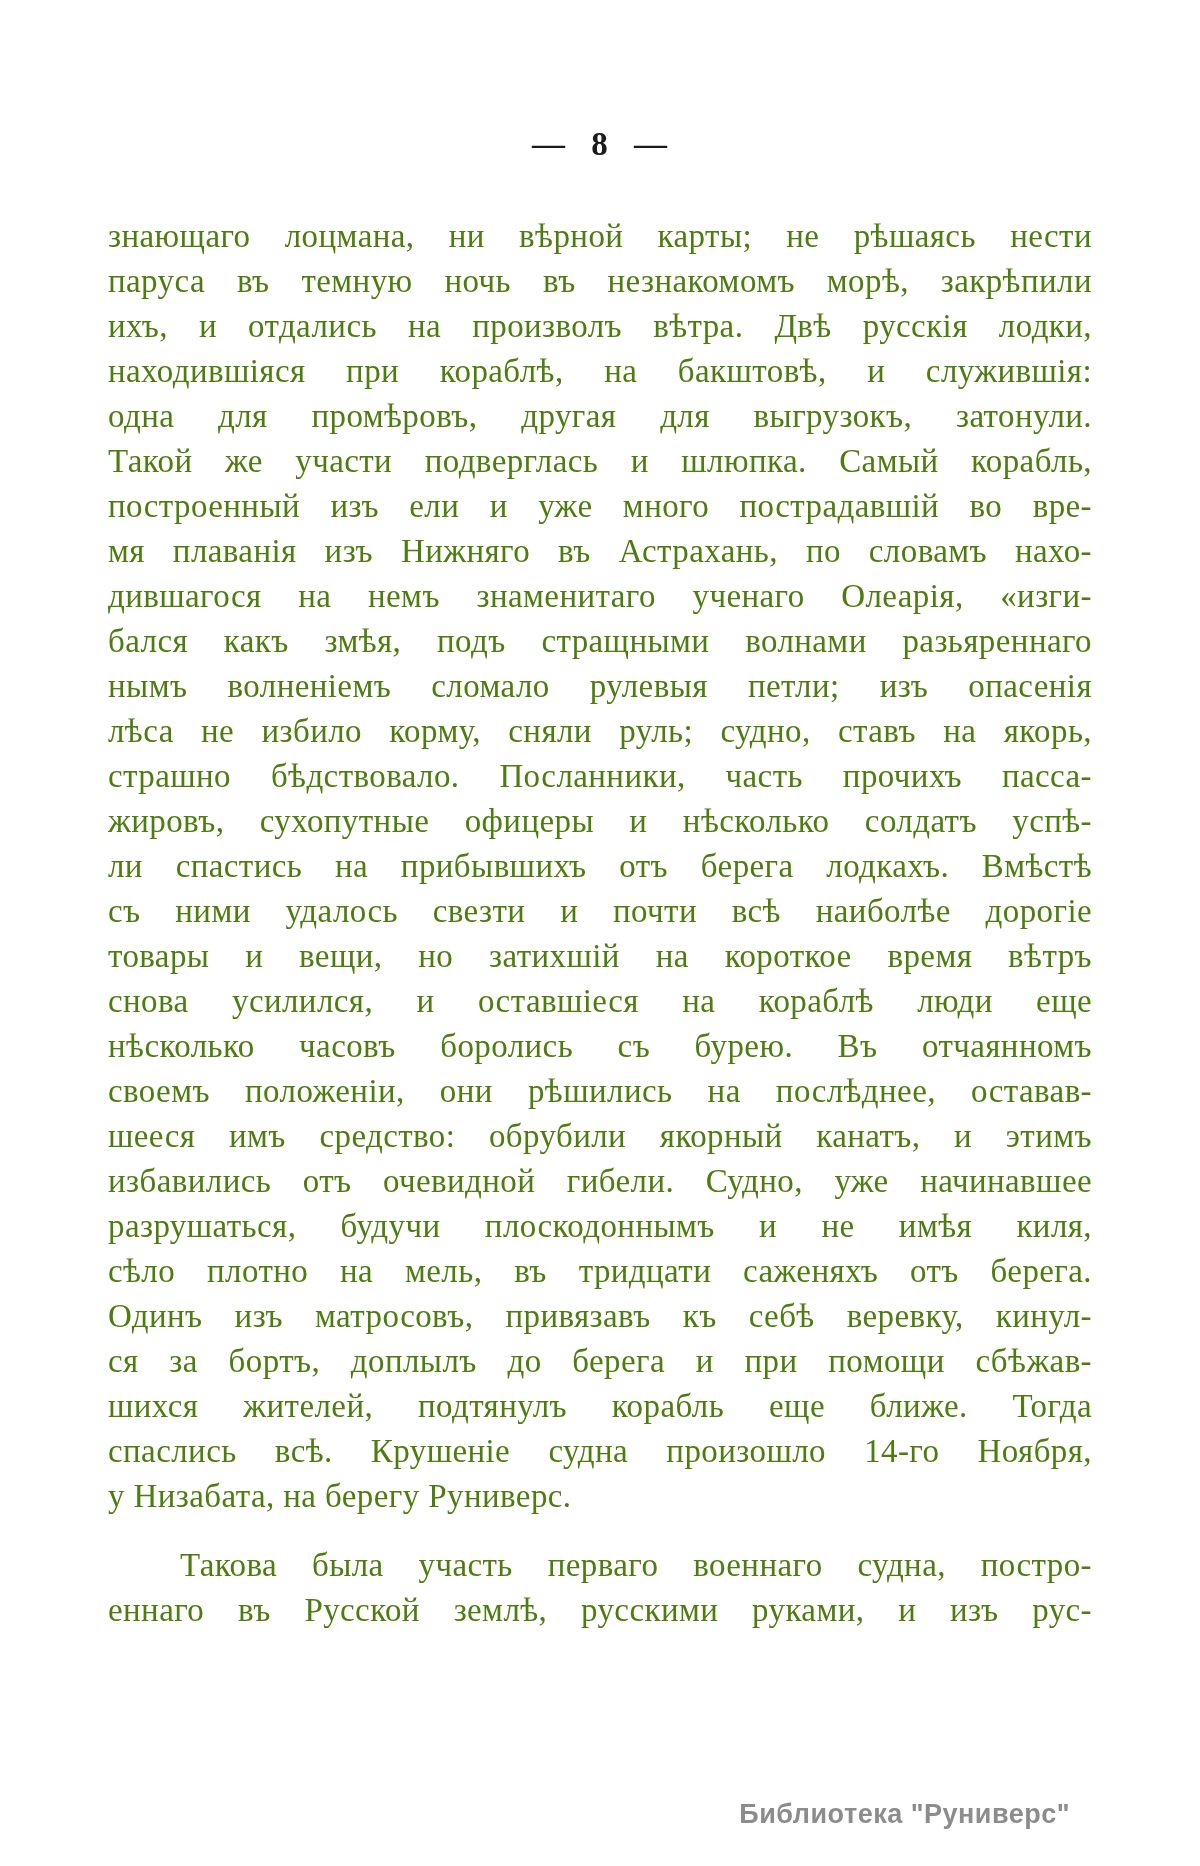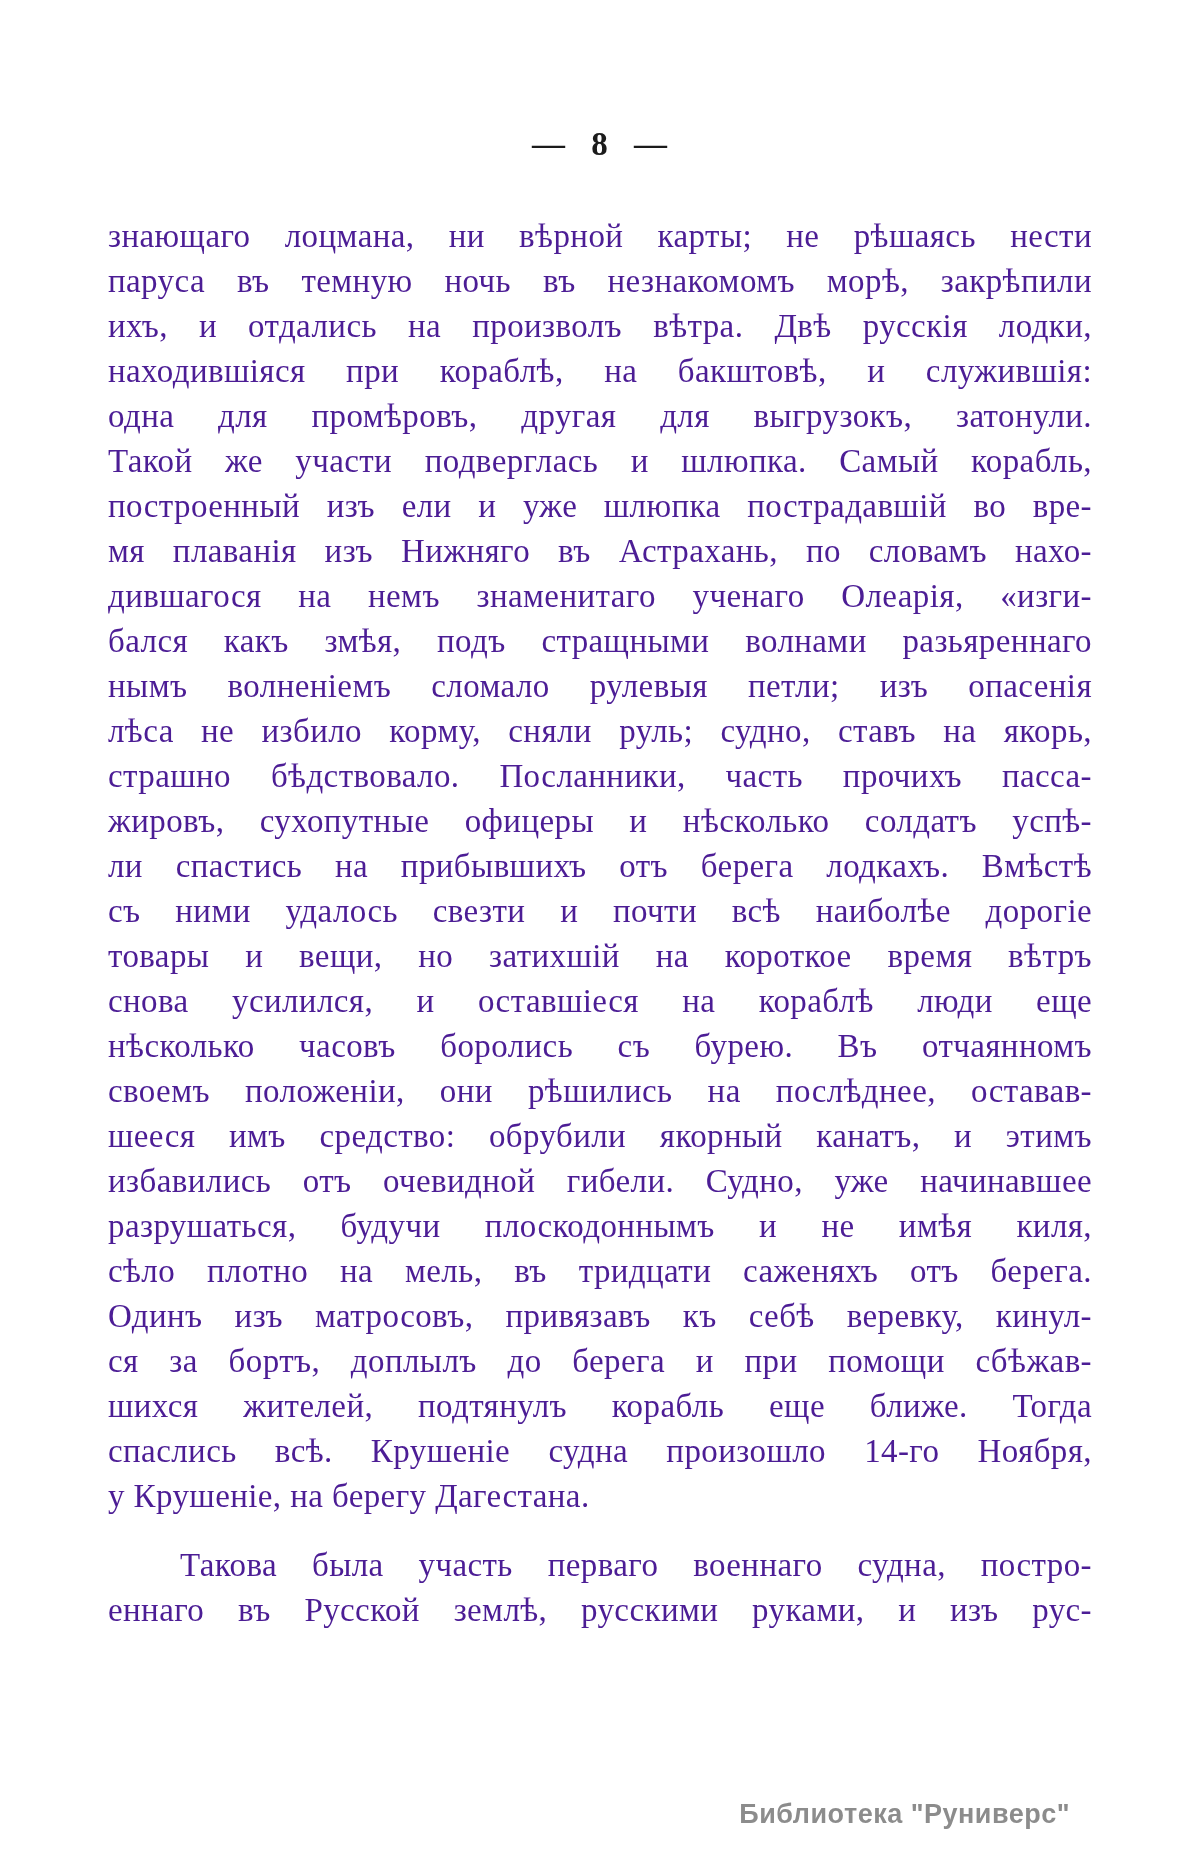--- a/index.html
+++ b/index.html
@@ -26,21 +26,21 @@
     font-weight: bold;
     color: #1b1b1b;
     word-spacing: 16px;
     letter-spacing: 1px;
   }
   .text-block {
     position: absolute;
     left: 108px;
     top: 214px;
     width: 984px;
-    color: #4c1d95;
+    color: #4d7c0f;
     font-size: 33px;
     line-height: 45px;
     letter-spacing: 0.4px;
   }
   .para { margin: 0; }
   .para + .para { margin-top: 24px; }
   .line {
     text-align: justify;
     text-align-last: justify;
     white-space: normal;
@@ -69,21 +69,21 @@
   <div class="page-number">— 8 —</div>
 
   <div class="text-block">
     <div class="para">
         <div class="line">знающаго лоцмана, ни вѣрной карты; не рѣшаясь нести</div>
         <div class="line">паруса въ темную ночь въ незнакомомъ морѣ, закрѣпили</div>
         <div class="line">ихъ, и отдались на произволъ вѣтра. Двѣ русскія лодки,</div>
         <div class="line">находившіяся при кораблѣ, на бакштовѣ, и служившія:</div>
         <div class="line">одна для промѣровъ, другая для выгрузокъ, затонули.</div>
         <div class="line">Такой же участи подверглась и шлюпка. Самый корабль,</div>
-        <div class="line">построенный изъ ели и уже шлюпка пострадавшій во вре-</div>
+        <div class="line">построенный изъ ели и уже много пострадавшій во вре-</div>
         <div class="line">мя плаванія изъ Нижняго въ Астрахань, по словамъ нахо-</div>
         <div class="line">дившагося на немъ знаменитаго ученаго Олеарія, «изги-</div>
         <div class="line">бался какъ змѣя, подъ стращными волнами разьяреннаго</div>
         <div class="line">нымъ волненіемъ сломало рулевыя петли; изъ опасенія</div>
         <div class="line">лѣса не избило корму, сняли руль; судно, ставъ на якорь,</div>
         <div class="line">страшно бѣдствовало. Посланники, часть прочихъ пасса-</div>
         <div class="line">жировъ, сухопутные офицеры и нѣсколько солдатъ успѣ-</div>
         <div class="line">ли спастись на прибывшихъ отъ берега лодкахъ. Вмѣстѣ</div>
         <div class="line">съ ними удалось свезти и почти всѣ наиболѣе дорогіе</div>
         <div class="line">товары и вещи, но затихшій на короткое время вѣтръ</div>
@@ -91,21 +91,21 @@
         <div class="line">нѣсколько часовъ боролись съ бурею. Въ отчаянномъ</div>
         <div class="line">своемъ положеніи, они рѣшились на послѣднее, оставав-</div>
         <div class="line">шееся имъ средство: обрубили якорный канатъ, и этимъ</div>
         <div class="line">избавились отъ очевидной гибели. Судно, уже начинавшее</div>
         <div class="line">разрушаться, будучи плоскодоннымъ и не имѣя киля,</div>
         <div class="line">сѣло плотно на мель, въ тридцати саженяхъ отъ берега.</div>
         <div class="line">Одинъ изъ матросовъ, привязавъ къ себѣ веревку, кинул-</div>
         <div class="line">ся за бортъ, доплылъ до берега и при помощи сбѣжав-</div>
         <div class="line">шихся жителей, подтянулъ корабль еще ближе. Тогда</div>
         <div class="line">спаслись всѣ. Крушеніе судна произошло 14-го Ноября,</div>
-        <div class="line line-last">у Крушеніе, на берегу Дагестана.</div>
+        <div class="line line-last">у Низабата, на берегу Руниверс.</div>
       </div>
     <div class="para">
         <div class="line indent">Такова была участь перваго военнаго судна, постро-</div>
         <div class="line">еннаго въ Русской землѣ, русскими руками, и изъ рус-</div>
       </div>
   </div>
 
   <div class="watermark">Библиотека "Руниверс"</div>
 
 </div>

